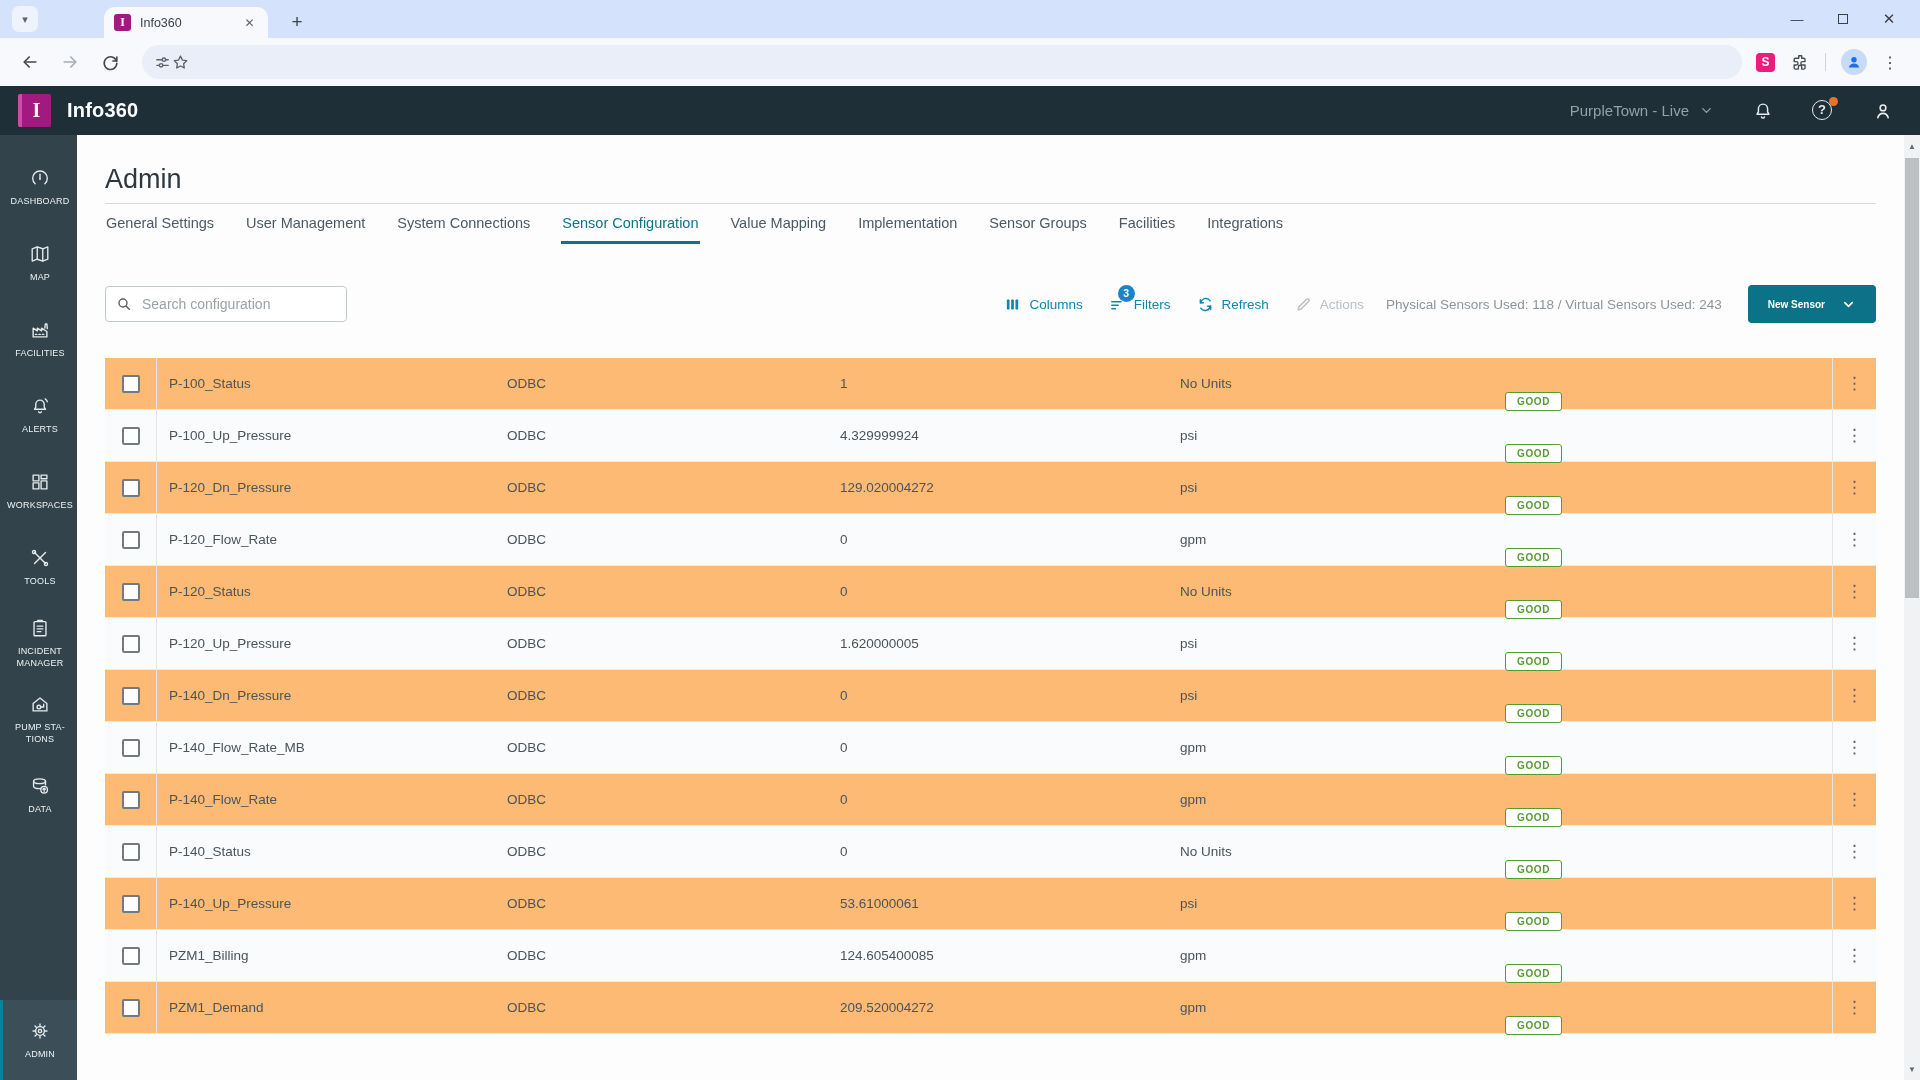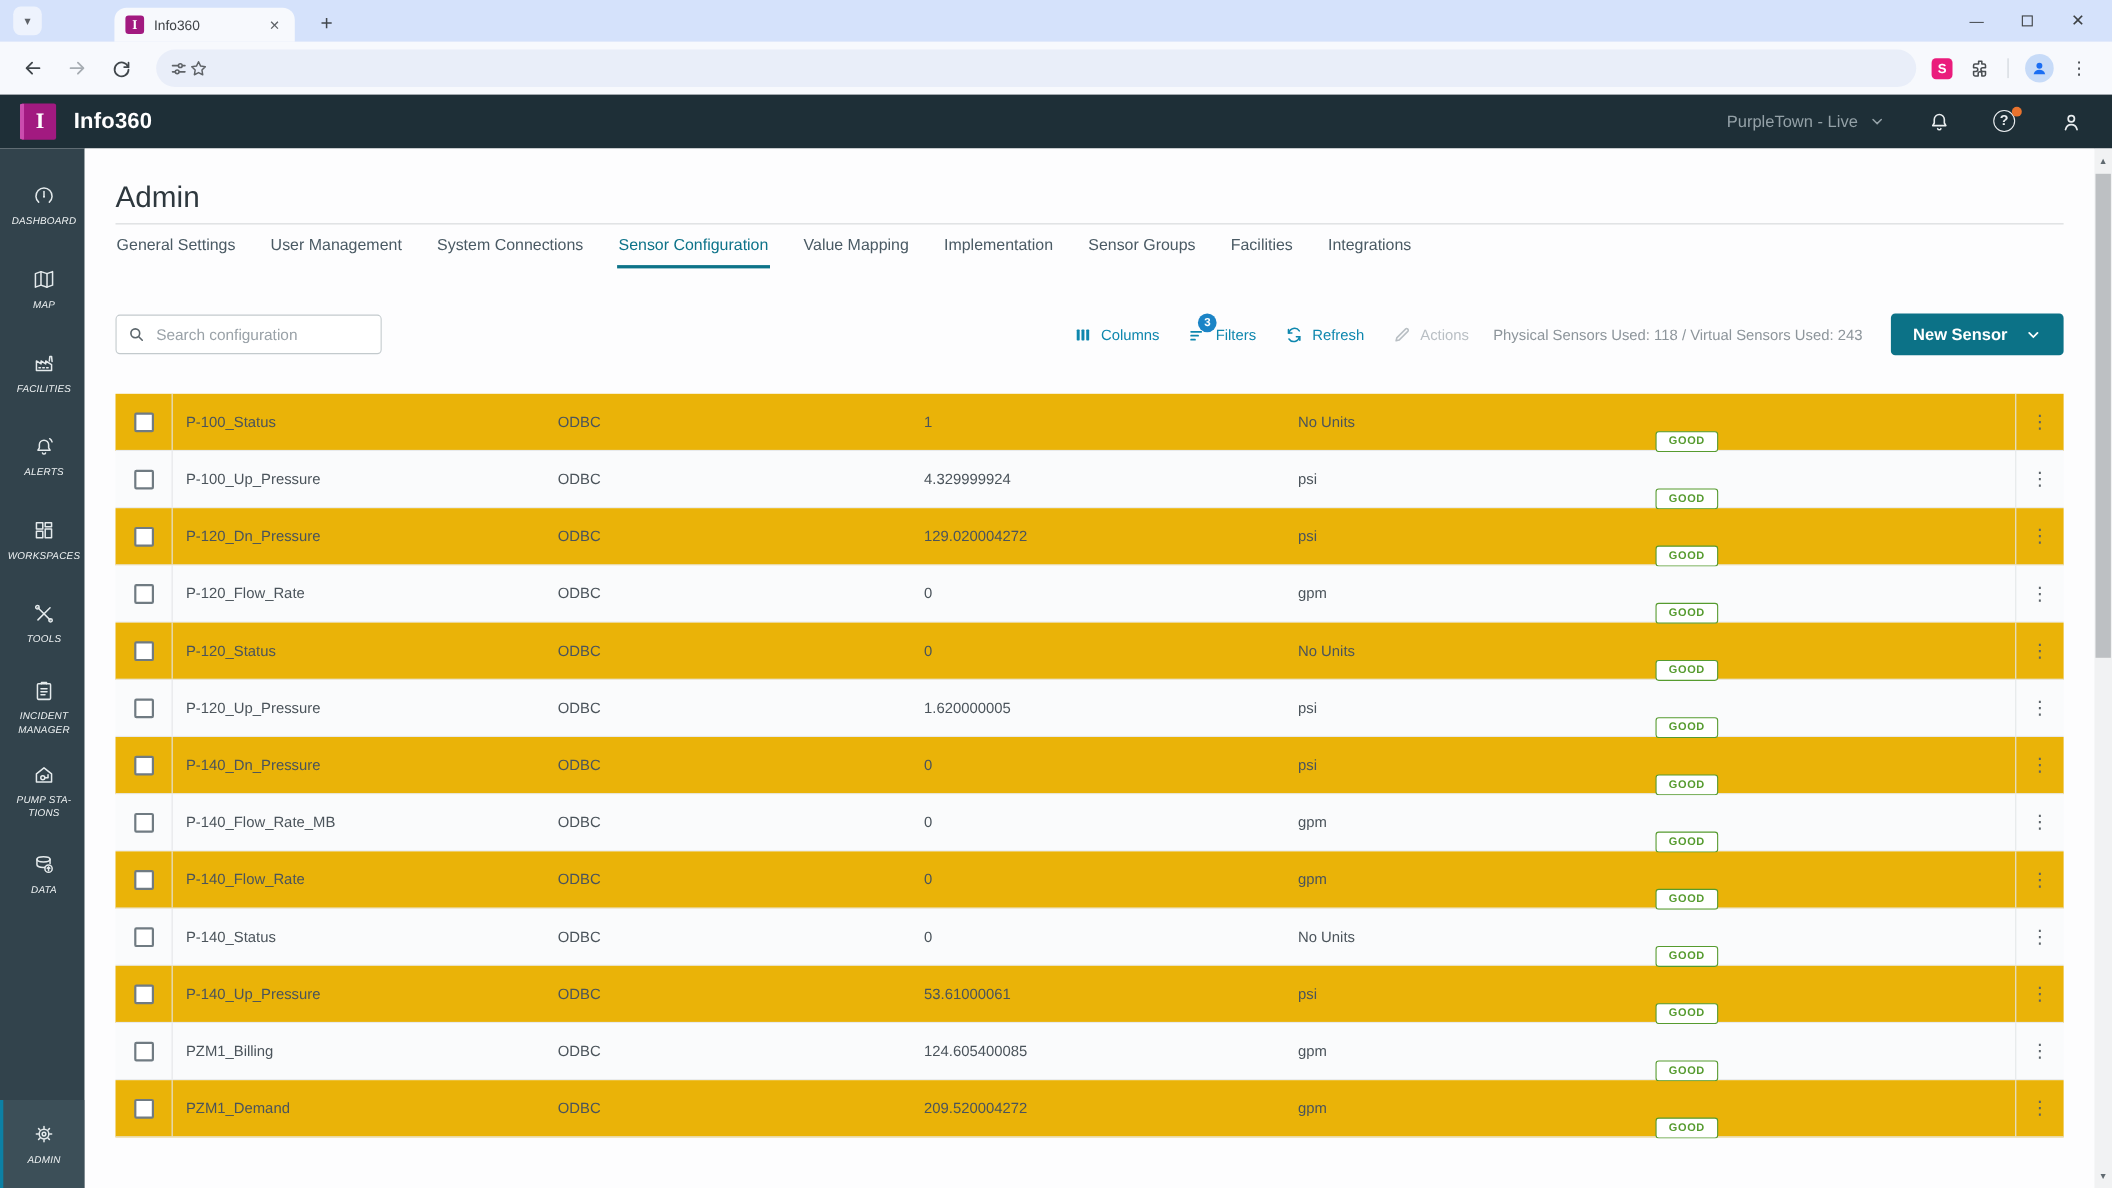--- a/index.html
+++ b/index.html
@@ -35,21 +35,21 @@
   .env { color:#94a1a7; font-size:15px; display:flex; align-items:center; gap:10px; }
   .hdr-ic { color:#e9edef; width:22px; height:22px; position:relative; }
   .help-circle { width:20px; height:20px; border:1.8px solid #e9edef; border-radius:50%; color:#e9edef; font-size:13px; font-weight:bold; display:flex; align-items:center; justify-content:center; }
   .notif-dot { position:absolute; top:-3px; right:-4px; width:9px; height:9px; border-radius:50%; background:var(--notify_orange,#e9732e); }
 
   
   .sidebar { position:absolute; left:0; top:135px; width:77px; height:945px; background:var(--sidebar_dark,#32434c); display:flex; flex-direction:column; padding-top:14px; }
   .s-item { width:77px; min-height:76px; display:flex; flex-direction:column; align-items:center; justify-content:center; padding:8px 4px; border-left:3px solid transparent; }
   .s-item .s-icon { width:22px; height:22px; color:#e4eaec; }
   .s-item .s-icon svg { width:22px; height:22px; display:block; }
-  .s-label { margin-top:7px; font-size:9px; color:#eef2f3; text-align:center; line-height:1.25; letter-spacing:.2px; max-width:66px;font-style:italic; }
+  .s-label { margin-top:7px; font-size:9px; color:#eef2f3; text-align:center; line-height:1.25; letter-spacing:.2px; max-width:66px; }
   .s-item.active { margin-top:auto; min-height:80px; background:#3c4f58; border-left:3px solid #0c80a4; }
 
   
   .main { position:absolute; left:77px; top:135px; width:1827px; height:945px; background:#fdfdfe; overflow:hidden; }
   .content { margin:0 28px; width:1771px; }
   .page-title { padding-top:26px; font-size:27px; font-weight:400; color:#2e383e; line-height:36px; }
   .title-divider { margin-top:6px; border-bottom:1px solid #d4d8da; }
   .tabs { display:flex; gap:30px; padding-top:11px; }
   .tab { background:none; border:none; font-family:inherit; font-size:14.5px; color:#4a5a64; padding:0 1px 10px; cursor:pointer; border-bottom:3px solid transparent; }
   .tab.active { color:var(--tab_active,#0d7389); border-bottom-color:var(--tab_active,#0d7389); }
@@ -58,27 +58,27 @@
   .searchbox { width:242px; height:36px; border:1px solid #c3cacd; border-radius:4px; background:#fff; display:flex; align-items:center; padding:0 10px; }
   .searchbox svg { width:16px; height:16px; color:#5c666c; flex:none; }
   .searchbox input { border:none; outline:none; background:transparent; margin-left:10px; font-size:14px; font-family:inherit; color:#3a4449; width:180px; }
   .searchbox input::placeholder { color:#9aa2a8; }
   .tb-right { margin-left:auto; display:flex; align-items:center; gap:26px; }
   .tb-btn { background:none; border:none; font-family:inherit; display:flex; align-items:center; gap:8px; font-size:13.5px; color:var(--link_blue,#0e87ae); cursor:pointer; position:relative; }
   .tb-btn svg { width:17px; height:17px; }
   .tb-btn.disabled { color:#b9bfc4; cursor:default; }
   .filters-badge { position:absolute; top:-11px; left:9px; min-width:17px; height:17px; border-radius:50%; background:var(--badge_blue,#1b84c6); color:#fff; font-size:10.5px; font-weight:bold; display:flex; align-items:center; justify-content:center; }
   .usage { font-size:13.5px; color:#8d959b; margin-left:-4px; }
-  .new-sensor { height:38px; background:var(--accent_teal,#0c7287); border:none; border-radius:4px; color:#fff; font-family:inherit; font-size:15px; font-weight:bold; display:flex; align-items:center; gap:16px; padding:0 20px; cursor:pointer; }
+  .new-sensor { height:38px; background:var(--accent_teal,#0c7287); border:none; border-radius:4px; color:#fff; font-family:inherit; font-size:10px; font-weight:bold; display:flex; align-items:center; gap:16px; padding:0 20px; cursor:pointer; }
 
   
   .table { margin-top:32px; }
   .thead, .trow { display:grid; grid-template-columns:52px 338px 333px 340px 329px 335px 44px; align-items:center; }
   .thead { height:38px; background:#f7f8f9; border-bottom:1px solid #dcdfe1; font-size:13.5px; color:#363f45; }
-  .trow { height:52px; border-bottom:1px solid #e8eaec; font-size:13.5px; color:#4b545b; background:#eab308; }
+  .trow { height:52px; border-bottom:1px solid #e8eaec; font-size:13.5px; color:#4b545b; background:#fdba74; }
   .trow.even { background:#fafbfc; }
   .cell { padding:0 12px; overflow:hidden; white-space:nowrap; }
   .c-check { display:flex; justify-content:center; align-self:stretch; align-items:center; border-right:1px solid #e4e6e8; }
   .c-menu { display:flex; justify-content:center; align-self:stretch; align-items:center; border-left:1px solid #e4e6e8; }
   .checkbox { width:18px; height:18px; border:2px solid #707b82; border-radius:2px; background:#fff; }
   .badge { display:inline-block; border:1px solid var(--health_green,#569b2f); color:var(--health_green,#569b2f); font-size:10px; font-weight:bold; letter-spacing:.6px; padding:3px 11px; border-radius:3px; background:#fff;margin-top:35px; }
   .c-health { padding-left:8px; }
   .kebab { color:#5a6268; font-size:17px; line-height:1; cursor:pointer; letter-spacing:0; }
 
   

